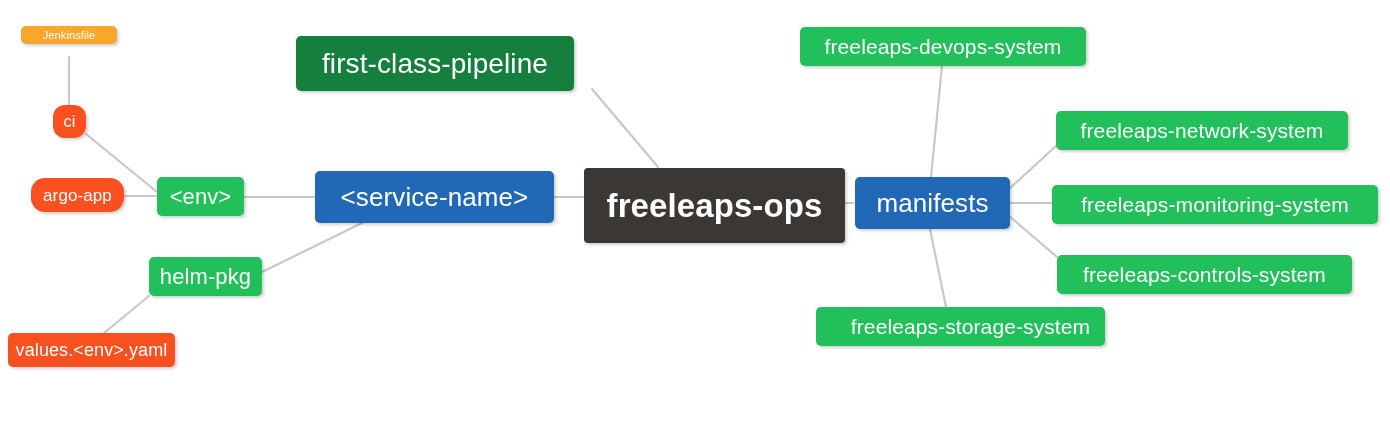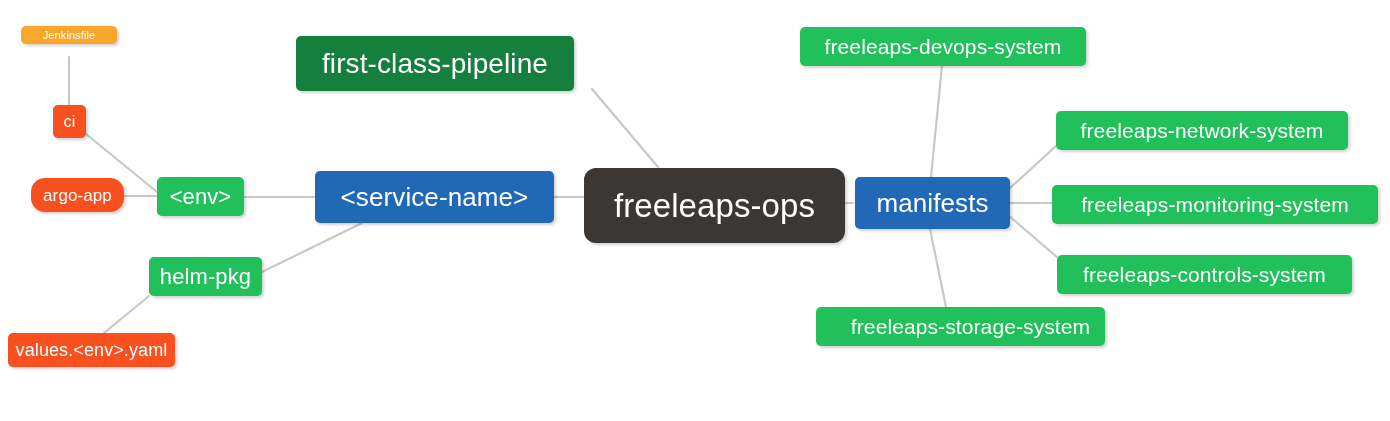--- a/index.html
+++ b/index.html
@@ -34,21 +34,22 @@
     justify-content: center;
     color: #ffffff;
     border-radius: 5px;
     white-space: nowrap;
     box-shadow: 2px 2px 3px rgba(0,0,0,0.18);
     letter-spacing: 0.1px;
     line-height: 1;
   }
   .node.root {
     background: #3b3734;
-    border-radius: 12px;
+    border-radius: 4px;
+    font-weight: bold;
   }
 </style>
 </head>
 <body>
 
 <div id="mindmap-canvas">
   <svg id="edge-layer" width="1390" height="421" viewBox="0 0 1390 421">
       <path d="M 592 89 L 658 167" stroke="#c8c8c8" stroke-width="2.2" fill="none" stroke-linecap="round"></path>
       <path d="M 584 197 L 554 197" stroke="#c8c8c8" stroke-width="2.2" fill="none" stroke-linecap="round"></path>
       <path d="M 315 197 L 244 197" stroke="#c8c8c8" stroke-width="2.2" fill="none" stroke-linecap="round"></path>
@@ -62,21 +63,21 @@
       <path d="M 1008 190 L 1056 146" stroke="#c8c8c8" stroke-width="2.2" fill="none" stroke-linecap="round"></path>
       <path d="M 1008 203 L 1052 203" stroke="#c8c8c8" stroke-width="2.2" fill="none" stroke-linecap="round"></path>
       <path d="M 1008 215 L 1057 257" stroke="#c8c8c8" stroke-width="2.2" fill="none" stroke-linecap="round"></path>
       <path d="M 930 229 L 946 307" stroke="#c8c8c8" stroke-width="2.2" fill="none" stroke-linecap="round"></path>
     </svg>
   <div id="node-layer">
       <div class="node root" style="left: 584px; top: 168px; width: 261px; height: 75px; font-size: 33px; background: rgb(59, 55, 52);">freeleaps-ops</div>
       <div class="node" style="left: 296px; top: 36px; width: 278px; height: 55px; font-size: 28px; background: #15803d;">first-class-pipeline</div>
       <div class="node" style="left: 315px; top: 171px; width: 239px; height: 52px; font-size: 26px; background: rgb(33, 104, 183);">&lt;service-name&gt;</div>
       <div class="node" style="left: 157px; top: 177px; width: 87px; height: 39px; font-size: 22px; background: rgb(33, 192, 90);">&lt;env&gt;</div>
-      <div class="node" style="left: 53px; top: 105px; width: 33px; height: 33px; font-size: 16px; background: rgb(248, 81, 31);">ci</div>
+      <div class="node" style="left: 53px; top: 105px; width: 33px; height: 33px; font-size: 16px; background: rgb(248, 81, 31); border-radius: 12px;">ci</div>
       <div class="node" style="left: 21px; top: 26px; width: 96px; height: 18px; font-size: 11px; background: rgb(249, 167, 43);">Jenkinsfile</div>
       <div class="node" style="left: 31px; top: 178px; width: 93px; height: 34px; font-size: 17px; background: rgb(248, 81, 31); border-radius: 14px;">argo-app</div>
       <div class="node" style="left: 149px; top: 257px; width: 113px; height: 39px; font-size: 22px; background: rgb(33, 192, 90);">helm-pkg</div>
       <div class="node" style="left: 8px; top: 333px; width: 167px; height: 34px; font-size: 18px; background: rgb(248, 81, 31);">values.&lt;env&gt;.yaml</div>
       <div class="node" style="left: 855px; top: 177px; width: 155px; height: 52px; font-size: 26px; background: rgb(33, 104, 183);">manifests</div>
       <div class="node" style="left: 800px; top: 27px; width: 286px; height: 39px; font-size: 21px; background: rgb(33, 192, 90);">freeleaps-devops-system</div>
       <div class="node" style="left: 1056px; top: 111px; width: 292px; height: 39px; font-size: 21px; background: rgb(33, 192, 90);">freeleaps-network-system</div>
       <div class="node" style="left: 1052px; top: 185px; width: 326px; height: 39px; font-size: 21px; background: rgb(33, 192, 90);">freeleaps-monitoring-system</div>
       <div class="node" style="left: 1057px; top: 255px; width: 295px; height: 39px; font-size: 21px; background: rgb(33, 192, 90);">freeleaps-controls-system</div>
       <div class="node" style="left: 816px; top: 307px; width: 289px; height: 39px; font-size: 21px; background: rgb(33, 192, 90); padding-left: 20px;">freeleaps-storage-system</div>

